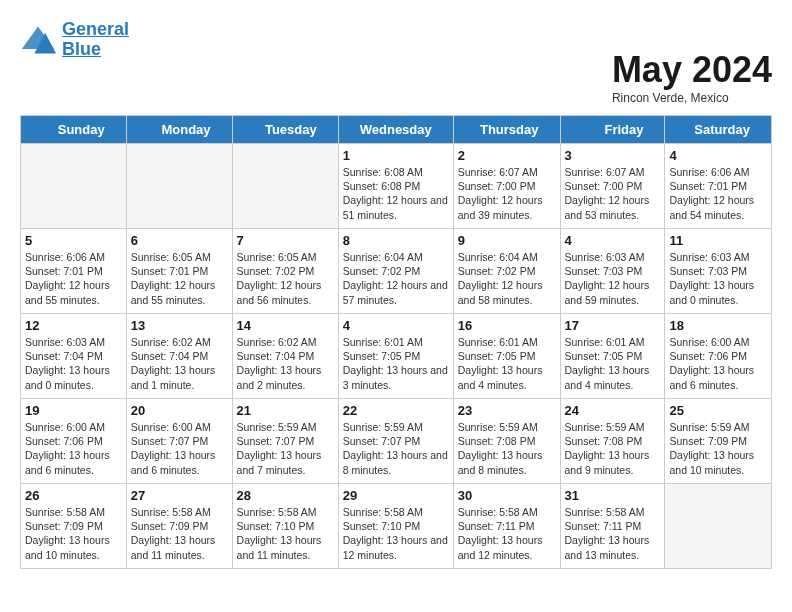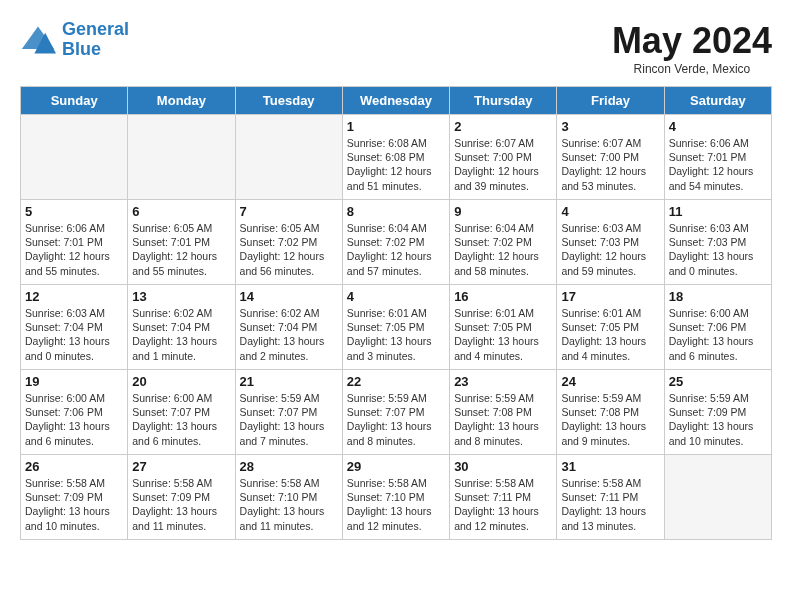--- a/index.html
+++ b/index.html
@@ -22,47 +22,49 @@
       gap: 6px;
     }
     .logo-text {
       font-size: 18px;
       font-weight: bold;
       color: #1a3a5c;
       line-height: 1.1;
     }
     .logo-text span {
       color: #2a7cbf;
+      text-decoration: underline;
     }
     .logo-icon {
       width: 36px;
       height: 36px;
     }
     .title-block {
-      text-align: center;
+      text-align: left;
+      margin-top: 29px;
     }
     .month-title {
       font-size: 36px;
       font-weight: bold;
       color: #1a1a1a;
     }
     .location {
       font-size: 12px;
       color: #333;
     }
     .calendar {
       width: 100%;
       border-collapse: collapse;
       font-size: 11px;
     }
     .calendar th {
       background: #2a7cbf;
       color: #fff;
-      padding: 6px 4px;
-      text-align: center;
+      padding: 6px 21px;
+      text-align: right;
       font-size: 13px;
       font-weight: bold;
       border: 1px solid #ccc;
     }
     .calendar td {
       border: 1px solid #ccc;
       vertical-align: top;
       padding: 4px;
       width: calc(100% / 7);
       height: 85px;

